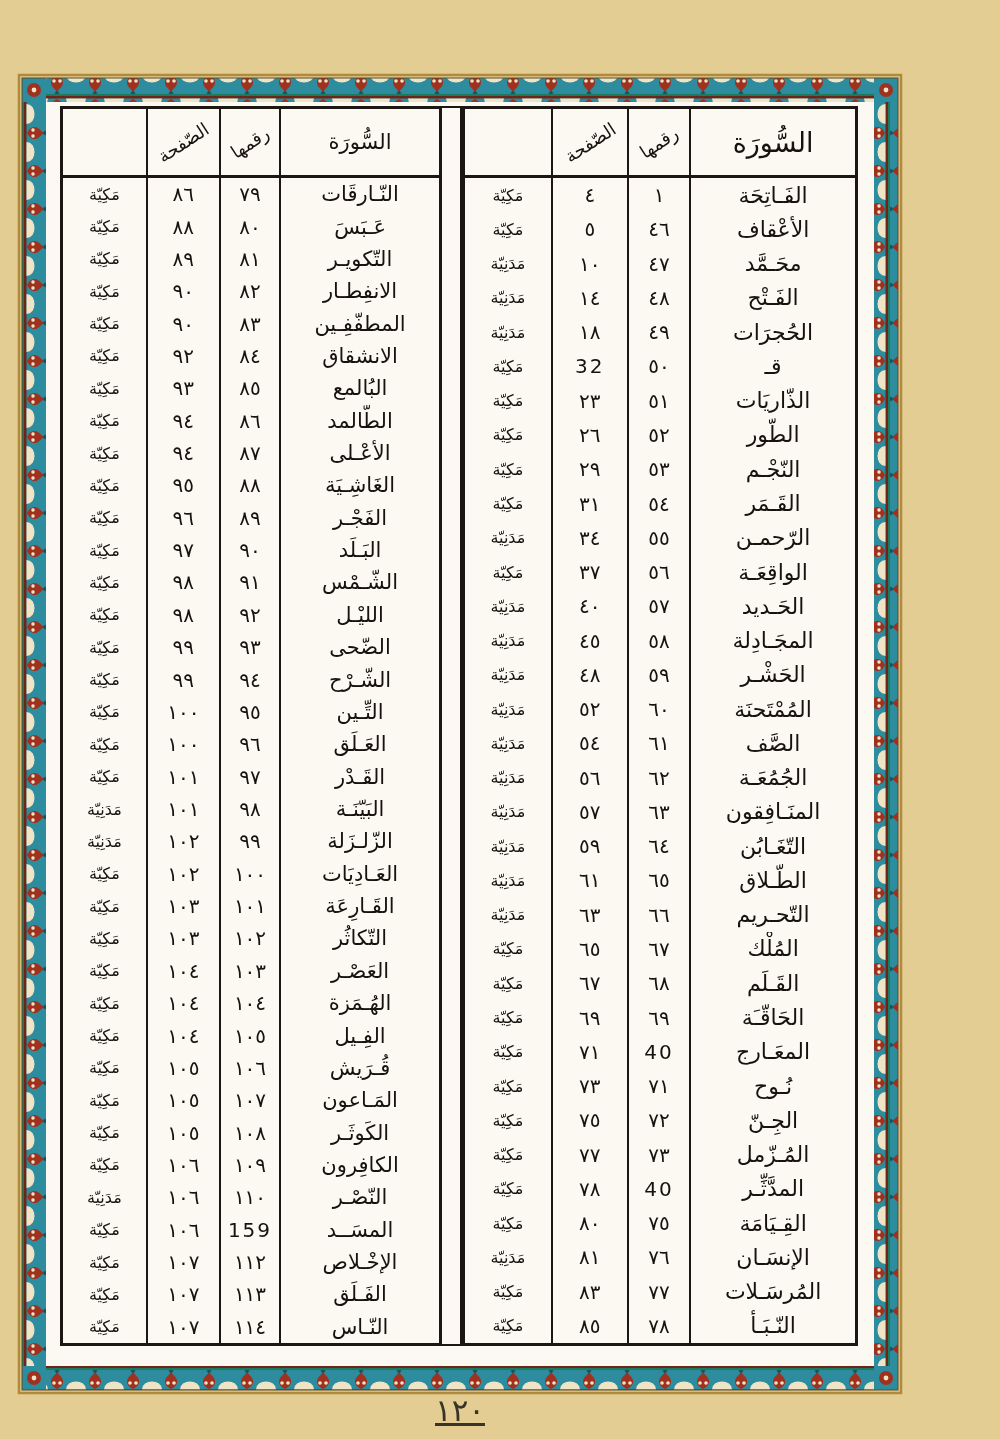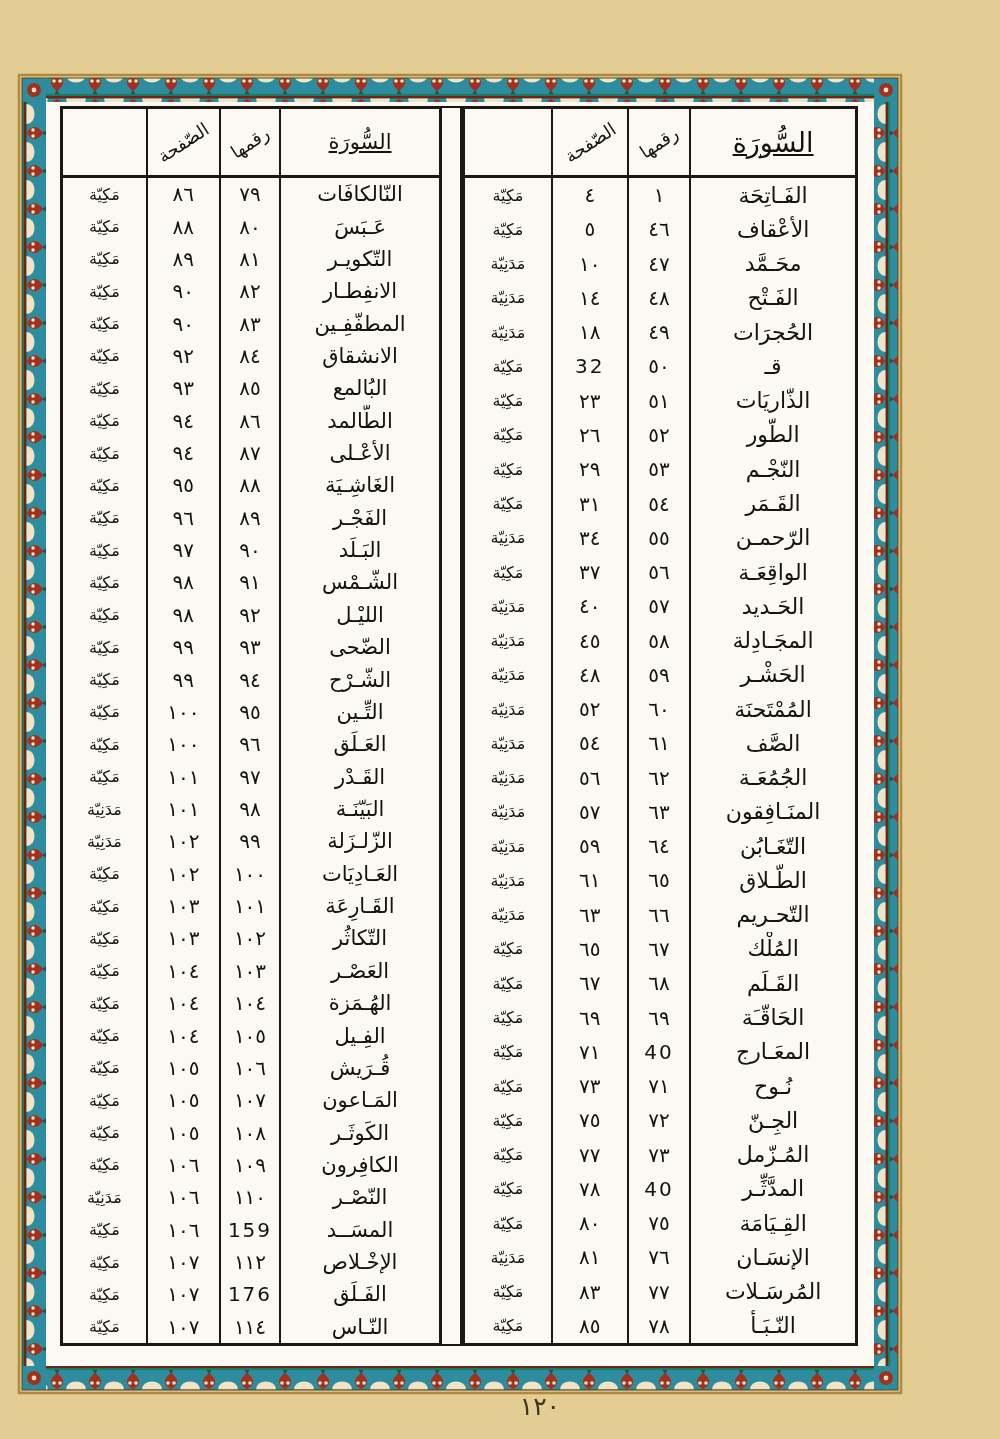--- a/index.html
+++ b/index.html
@@ -63,35 +63,36 @@
     justify-content:center;
     box-sizing:border-box;
     overflow:hidden;
     white-space:nowrap;
   }
   .c-name{ flex:1 1 auto; font-size:22px; }
   .left-table .c-name{ font-size:21px; }
   .c-num{  width:16%;   font-size:20px; letter-spacing:2px; }
   .c-page{ width:19.5%; font-size:20px; letter-spacing:2px; }
   .c-type{ width:22.5%; font-size:16px; }
-  .h-name{ font-size:27px;text-decoration:underline; }
+  .h-name{ font-size:27px; }
   .slant{
     display:inline-block;
     transform:rotate(-33deg);
     font-size:18px;
   }
   .page-num{
     position:absolute;
     top:1392px;
     left:360px;
     width:200px;
-    text-align:right;
-    font-size:25px;
+    text-align:center;
+    font-size:31px;
     color:#3a3428;
     letter-spacing:3px;
+    text-decoration:underline;
   }
 </style>
 </head>
 <body>
 
 <div class="page">
 
   <svg class="frame-svg" viewBox="0 0 1000 1439" xmlns="http://www.w3.org/2000/svg" aria-hidden="true">
     <defs>
       <pattern id="pat-top" width="38" height="24" patternUnits="userSpaceOnUse">
@@ -173,21 +174,21 @@
       <div class="cell c-num">
           <span class="slant">رقمها</span>
         </div>
       <div class="cell c-page">
           <span class="slant">الصّفحة</span>
         </div>
       <div class="cell c-type"></div>
     </div>
     <div class="tbody">
   <div class="trow">
-    <div class="cell c-name">النّالكافَات</div>
+    <div class="cell c-name">النّـارقَات</div>
     <div class="cell c-num">٧٩</div>
     <div class="cell c-page">٨٦</div>
     <div class="cell c-type">مَكِيّة</div>
   </div>
 
   <div class="trow">
     <div class="cell c-name">عَـبَسَ</div>
     <div class="cell c-num">٨٠</div>
     <div class="cell c-page">٨٨</div>
     <div class="cell c-type">مَكِيّة</div>
@@ -412,21 +413,21 @@
 
   <div class="trow">
     <div class="cell c-name">الإخْـلاص</div>
     <div class="cell c-num">١١٢</div>
     <div class="cell c-page">١٠٧</div>
     <div class="cell c-type">مَكِيّة</div>
   </div>
 
   <div class="trow">
     <div class="cell c-name">الفَـلَق</div>
-    <div class="cell c-num">176</div>
+    <div class="cell c-num">١١٣</div>
     <div class="cell c-page">١٠٧</div>
     <div class="cell c-type">مَكِيّة</div>
   </div>
 
   <div class="trow">
     <div class="cell c-name">النّـاس</div>
     <div class="cell c-num">١١٤</div>
     <div class="cell c-page">١٠٧</div>
     <div class="cell c-type">مَكِيّة</div>
   </div>

